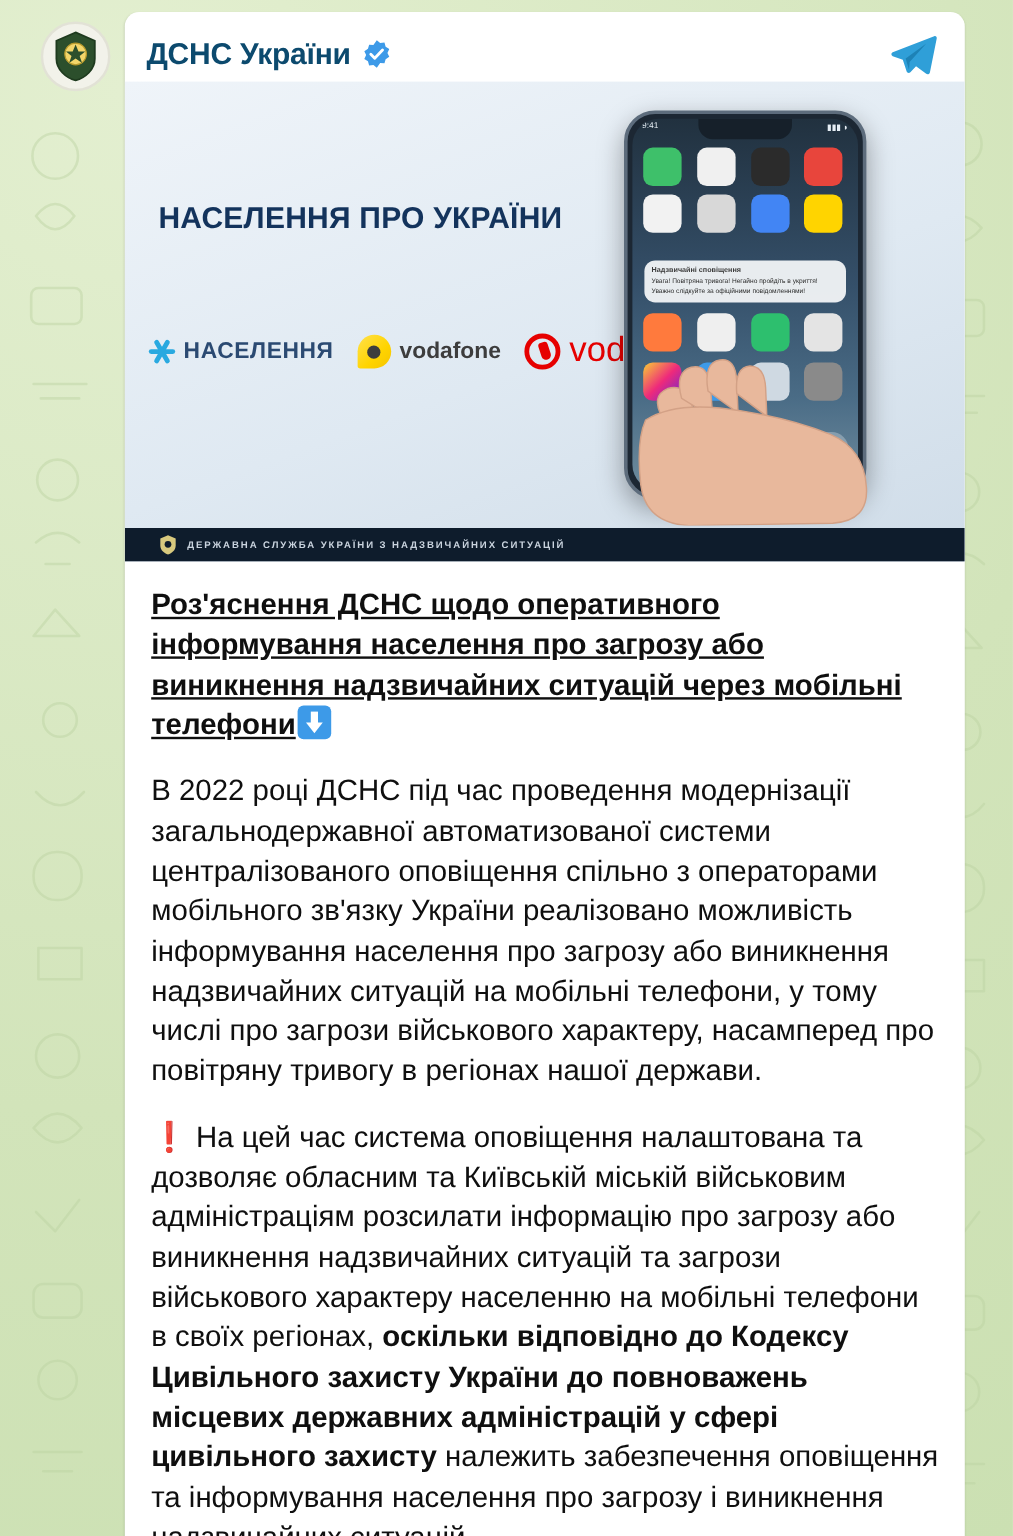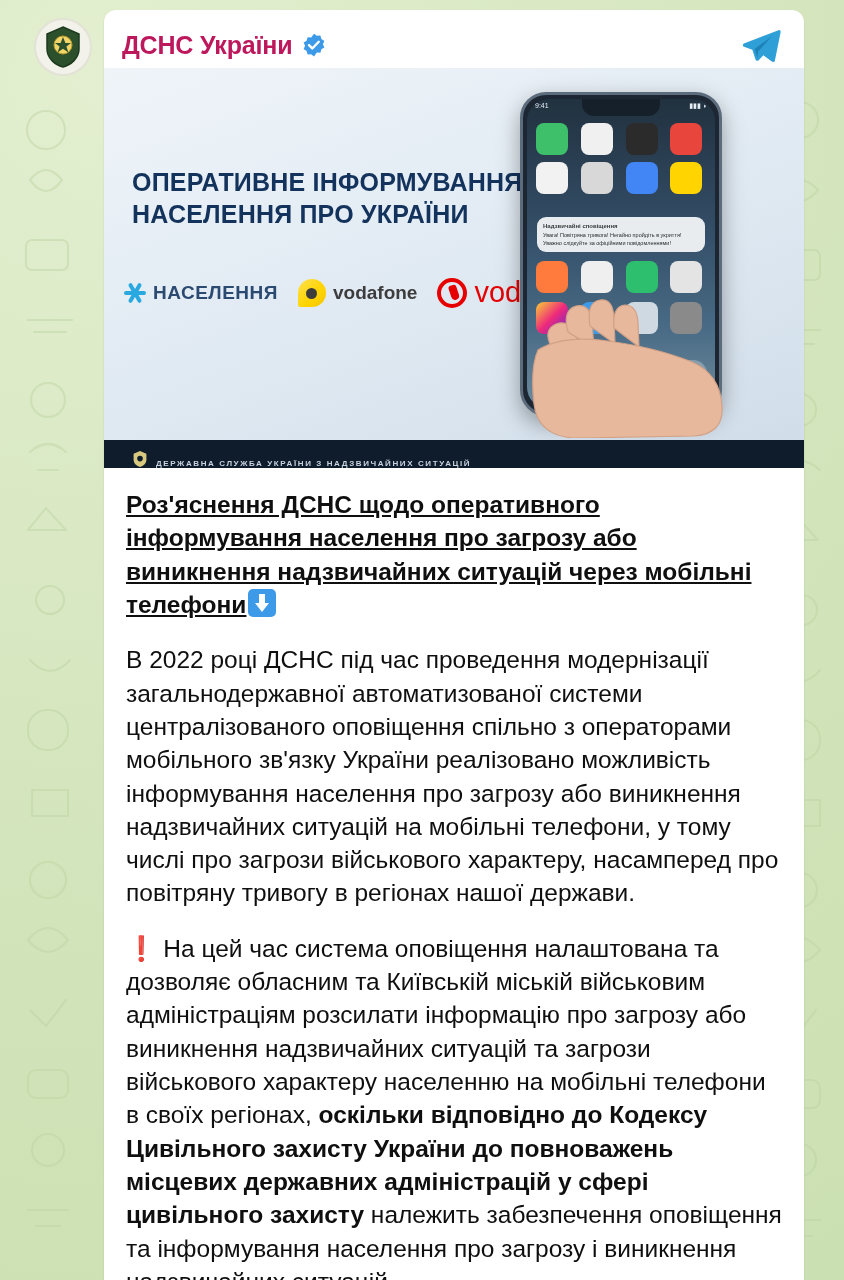--- a/index.html
+++ b/index.html
@@ -59,21 +59,21 @@
     display: flex;
     align-items: center;
     padding: 18px 18px 6px 18px;
     position: relative;
     height: 34px;
     box-sizing: content-box;
   }
   .channel-name {
     font-size: 25px;
     font-weight: bold;
-    color: #be185d;
+    color: #0c4a6e;
     letter-spacing: -0.2px;
   }
   .verified {
     margin-left: 9px;
     width: 26px;
     height: 26px;
     flex: 0 0 auto;
   }
   .telegram-icon {
     position: absolute;
@@ -270,21 +270,21 @@
     z-index: 4;
   }
 
   
   .media-footer {
     position: absolute;
     left: 0; right: 0; bottom: 0;
     height: 28px;
     background: #0e1c2c;
     display: flex;
-    align-items: flex-end;
+    align-items: center;
     gap: 8px;
     padding-left: 28px;
   }
   .media-footer .txt {
     color: #c9d3de;
     font-size: 8px;
     letter-spacing: 1.6px;
     font-weight: bold;
   }
 
@@ -391,21 +391,20 @@
       <path d="M7.4 12.2l3 3 6-6.2" fill="none" stroke="#ffffff" stroke-width="2.2" stroke-linecap="round" stroke-linejoin="round"></path>
     </svg>
     <svg class="telegram-icon" viewBox="0 0 48 48">
       <path d="M44 7L4.5 22.4c-1.7.7-1.7 3.1 0 3.7l9.6 3.3 3.6 11.1c.5 1.6 2.5 2 3.6.8l5.4-5.6 9.7 7.2c1.3 1 3.2.3 3.5-1.3L46.4 9.3C46.7 7.7 45.5 6.4 44 7z" fill="#2f9fd8"></path>
       <path d="M16.8 28.3L36.5 14 20.6 31.6l-.6 7.4z" fill="#1d82b6"></path>
     </svg>
   </div>
 
   <div class="msg-media">
     <div class="media-title">
-      <span>ОПЕРАТИВНЕ ІНФОРМУВАННЯ</span>
       <span class="l2">НАСЕЛЕННЯ ПРО УКРАЇНИ</span>
     </div>
 
     <div class="operators">
       <div class="op op-kyivstar">
         <span class="star">
             <span class="star-extra"></span>
           </span>
         <span class="op-label">НАСЕЛЕННЯ</span>
       </div>

